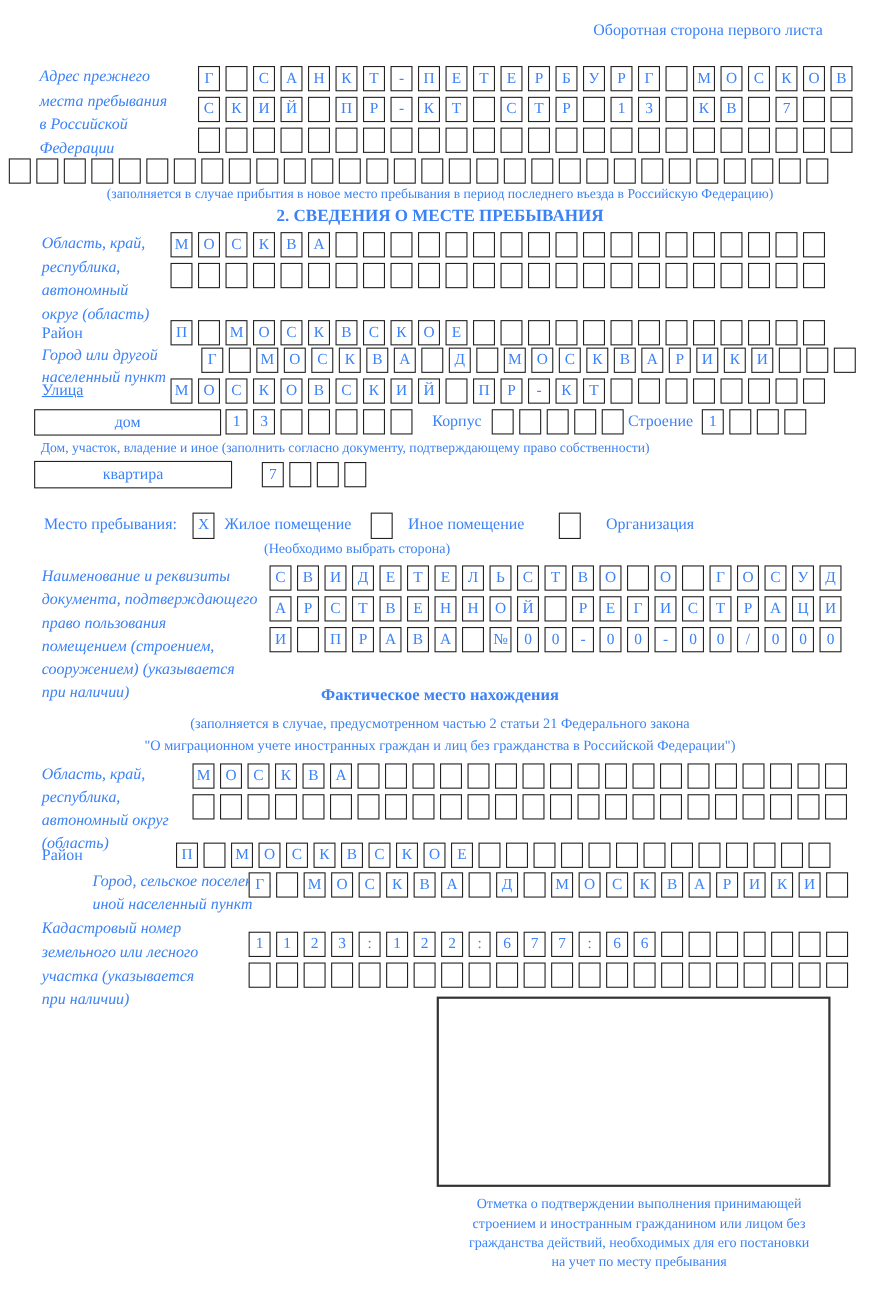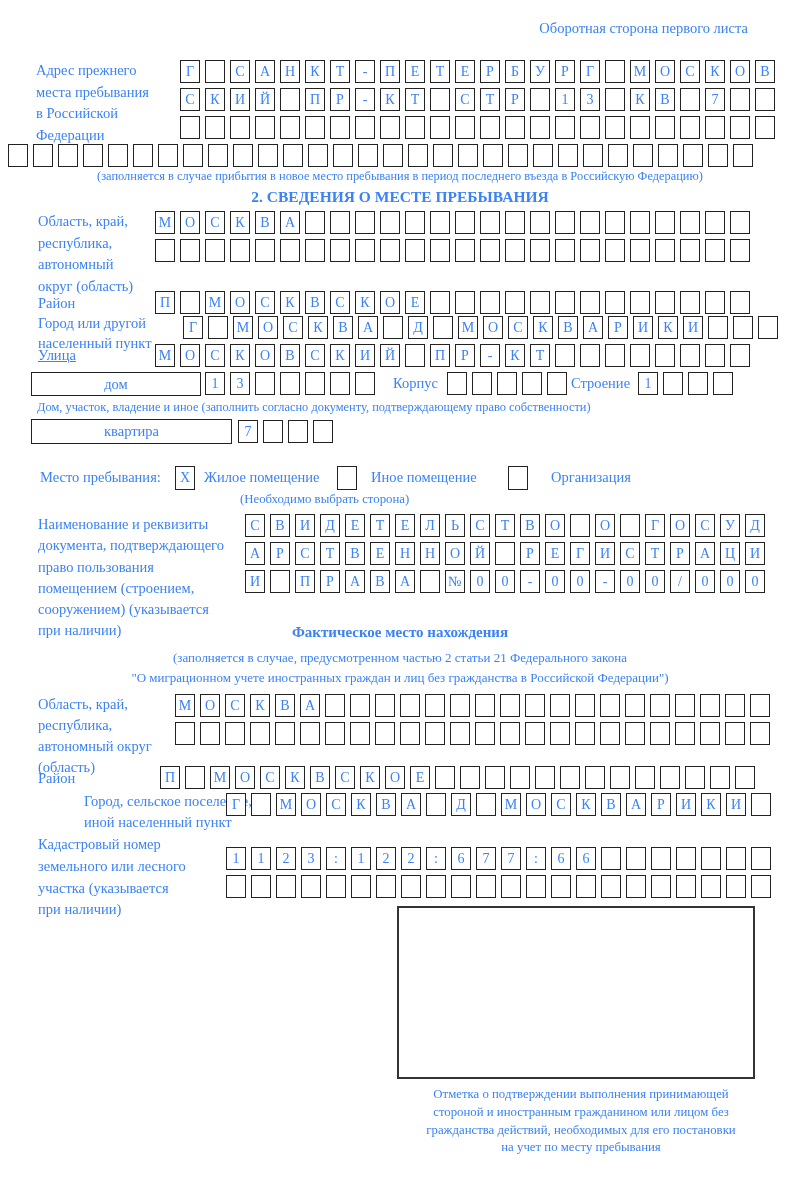--- a/index.html
+++ b/index.html
@@ -3,21 +3,21 @@
 <meta charset="utf-8">
 <style>
   html,body{margin:0;padding:0;background:#fff;}
   .page{position:relative;width:800px;height:1180px;background:#fff;color:#3b82f6;
         font-family:"Liberation Serif","DejaVu Serif",serif;overflow:hidden;}
   .abs{position:absolute;}
   .cellrow{display:flex;gap:5px;}
   .cell{flex:0 0 20px;width:20px;height:23px;border:1.6px solid #222;box-sizing:border-box;
         display:flex;align-items:center;justify-content:center;
         font-size:14px;line-height:1;background:#fff;}
-  .lbl{font-size:14.5px;line-height:21.5px;}
+  .lbl{font-size:14.5px;line-height:21.5px;font-style:italic;}
   .lbl .tline{white-space:nowrap;}
   .one{font-size:14.5px;white-space:nowrap;}
   .note{font-size:12.4px;white-space:nowrap;}
   .center{width:800px;text-align:center;left:0;}
   .hdr{font-weight:bold;font-size:15.5px;}
   .wbox{border:1.6px solid #222;box-sizing:border-box;display:flex;align-items:center;
         justify-content:center;font-size:14.5px;background:#fff;}
   .stamp{border:2px solid #333;box-sizing:border-box;background:#fff;}
   .cap{font-size:12.8px;line-height:17.8px;text-align:center;}
 </style>
@@ -314,21 +314,21 @@
     </div>
   <div class="abs one" style="left:571px;top:375px;">Строение</div>
   <div class="abs cellrow" style="left:638px;top:372px;">
       <span class="cell">1</span>
       <span class="cell"></span>
       <span class="cell"></span>
       <span class="cell"></span>
     </div>
   <div class="abs note" style="left:37px;top:400px;">Дом, участок, владение и иное (заполнить согласно документу, подтверждающему право собственности)</div>
 
-  <div class="abs wbox" style="left:31px;top:419px;width:201px;height:25px;">квартира</div>
+  <div class="abs wbox" style="left:31px;top:419px;width:180px;height:25px;">квартира</div>
   <div class="abs cellrow" style="left:238px;top:420px;">
       <span class="cell">7</span>
       <span class="cell"></span>
       <span class="cell"></span>
       <span class="cell"></span>
     </div>
 
   <div class="abs one" style="left:40px;top:469px;">Место пребывания:</div>
   <div class="abs cell" style="left:175px;top:466px;height:24px;">X</div>
   <div class="abs one" style="left:204px;top:469px;">Жилое помещение</div>
@@ -587,18 +587,18 @@
       <span class="cell"></span>
       <span class="cell"></span>
       <span class="cell"></span>
       <span class="cell"></span>
       <span class="cell"></span>
     </div>
 
   <div class="abs stamp" style="left:397px;top:906px;width:358px;height:173px;"></div>
   <div class="abs cap" style="left:376px;top:1086px;width:410px;">
       <div class="tline">Отметка о подтверждении выполнения принимающей</div>
-      <div class="tline">стороной и иностранным гражданином или лицом без</div>
+      <div class="tline">строением и иностранным гражданином или лицом без</div>
       <div class="tline">гражданства действий, необходимых для его постановки</div>
       <div class="tline">на учет по месту пребывания</div>
     </div>
 
 </div>
 
 </body></html>

